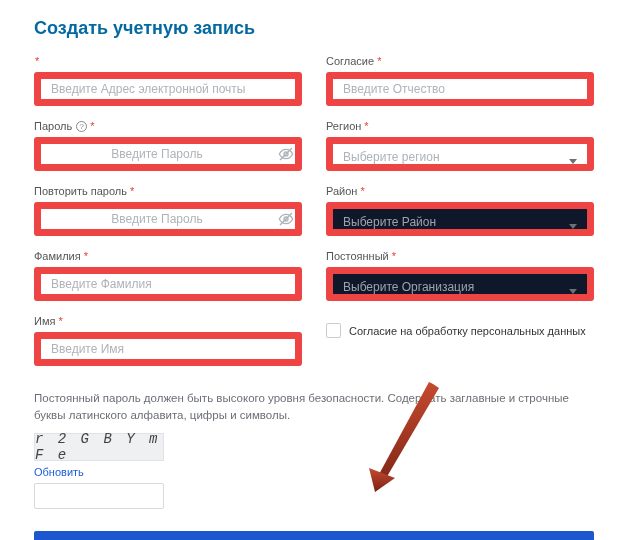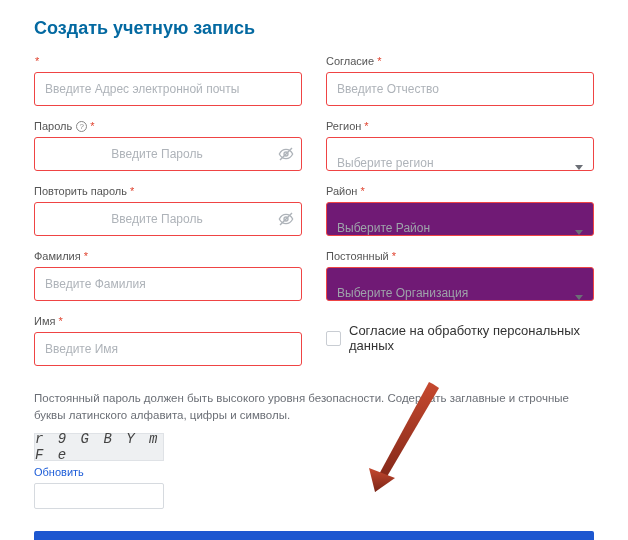--- a/index.html
+++ b/index.html
@@ -46,39 +46,39 @@
     color: #888;
     margin-left: 2px;
   }
   .control {
     position: relative;
     width: 100%;
   }
   .input, .select {
     width: 100%;
     height: 34px;
-    border: 1px solid #ef4444;
+    border: 7px solid #ef4444;
     border-radius: 3px;
     padding: 0 10px;
     font-size: 12px;
     color: #333;
     background: #fff;
     outline: none;
   }
   .input::placeholder { color: #aeb3b9; }
   .input.with-eye { padding-right: 32px; text-align: center; }
   .select {
     display: flex;
     align-items: flex-end;
     justify-content: space-between;
     color: #aeb3b9;
     cursor: pointer;
   }
   .select.disabled {
-    background: #701a75;
+    background: #0f172a;
     color: #9ea3aa;
   }
   .caret {
     width: 0; height: 0;
     border-left: 4px solid transparent;
     border-right: 4px solid transparent;
     border-top: 5px solid #6b6f76;
   }
   .eye {
     position: absolute;
@@ -96,21 +96,21 @@
     margin-top: 8px;
   }
   .checkbox {
     width: 15px; height: 15px;
     border: 1px solid #c9cdd3;
     border-radius: 2px;
     background: #fff;
     cursor: pointer;
     flex-shrink: 0;
   }
-  .checkbox-label { font-size: 13px; color: #333; }
+  .checkbox-label { font-size: 11px; color: #333; text-align: center; }
   .hint {
     font-size: 11.5px;
     color: #6b6f76;
     line-height: 1.45;
     margin: 24px 0 10px 0;
   }
   .captcha-block {
     display: flex;
     flex-direction: column;
     align-items: flex-start;
@@ -292,21 +292,21 @@
       <div class="checkbox"></div>
       <span class="checkbox-label">Согласие на обработку персональных данных</span>
     </div>
   </div>
 
 </div>
 
 <p class="hint">Постоянный пароль должен быть высокого уровня безопасности. Содержать заглавные и строчные буквы латинского алфавита, цифры и символы.</p>
 
 <div class="captcha-block">
-  <div class="captcha-img">r 9 G B Y m F e</div>
+  <div class="captcha-img">r 2 G B Y m F e</div>
   <span class="refresh-link">Обновить</span>
   <input class="captcha-input" type="text" style="">
 </div>
 
 <button class="submit-btn">Зарегистрироваться</button>
 
 <svg class="arrow-anno" viewBox="0 0 100 120">
   <defs>
     <linearGradient id="ag" x1="0" y1="0" x2="0" y2="1">
       <stop offset="0" stop-color="#c6492f"></stop>

